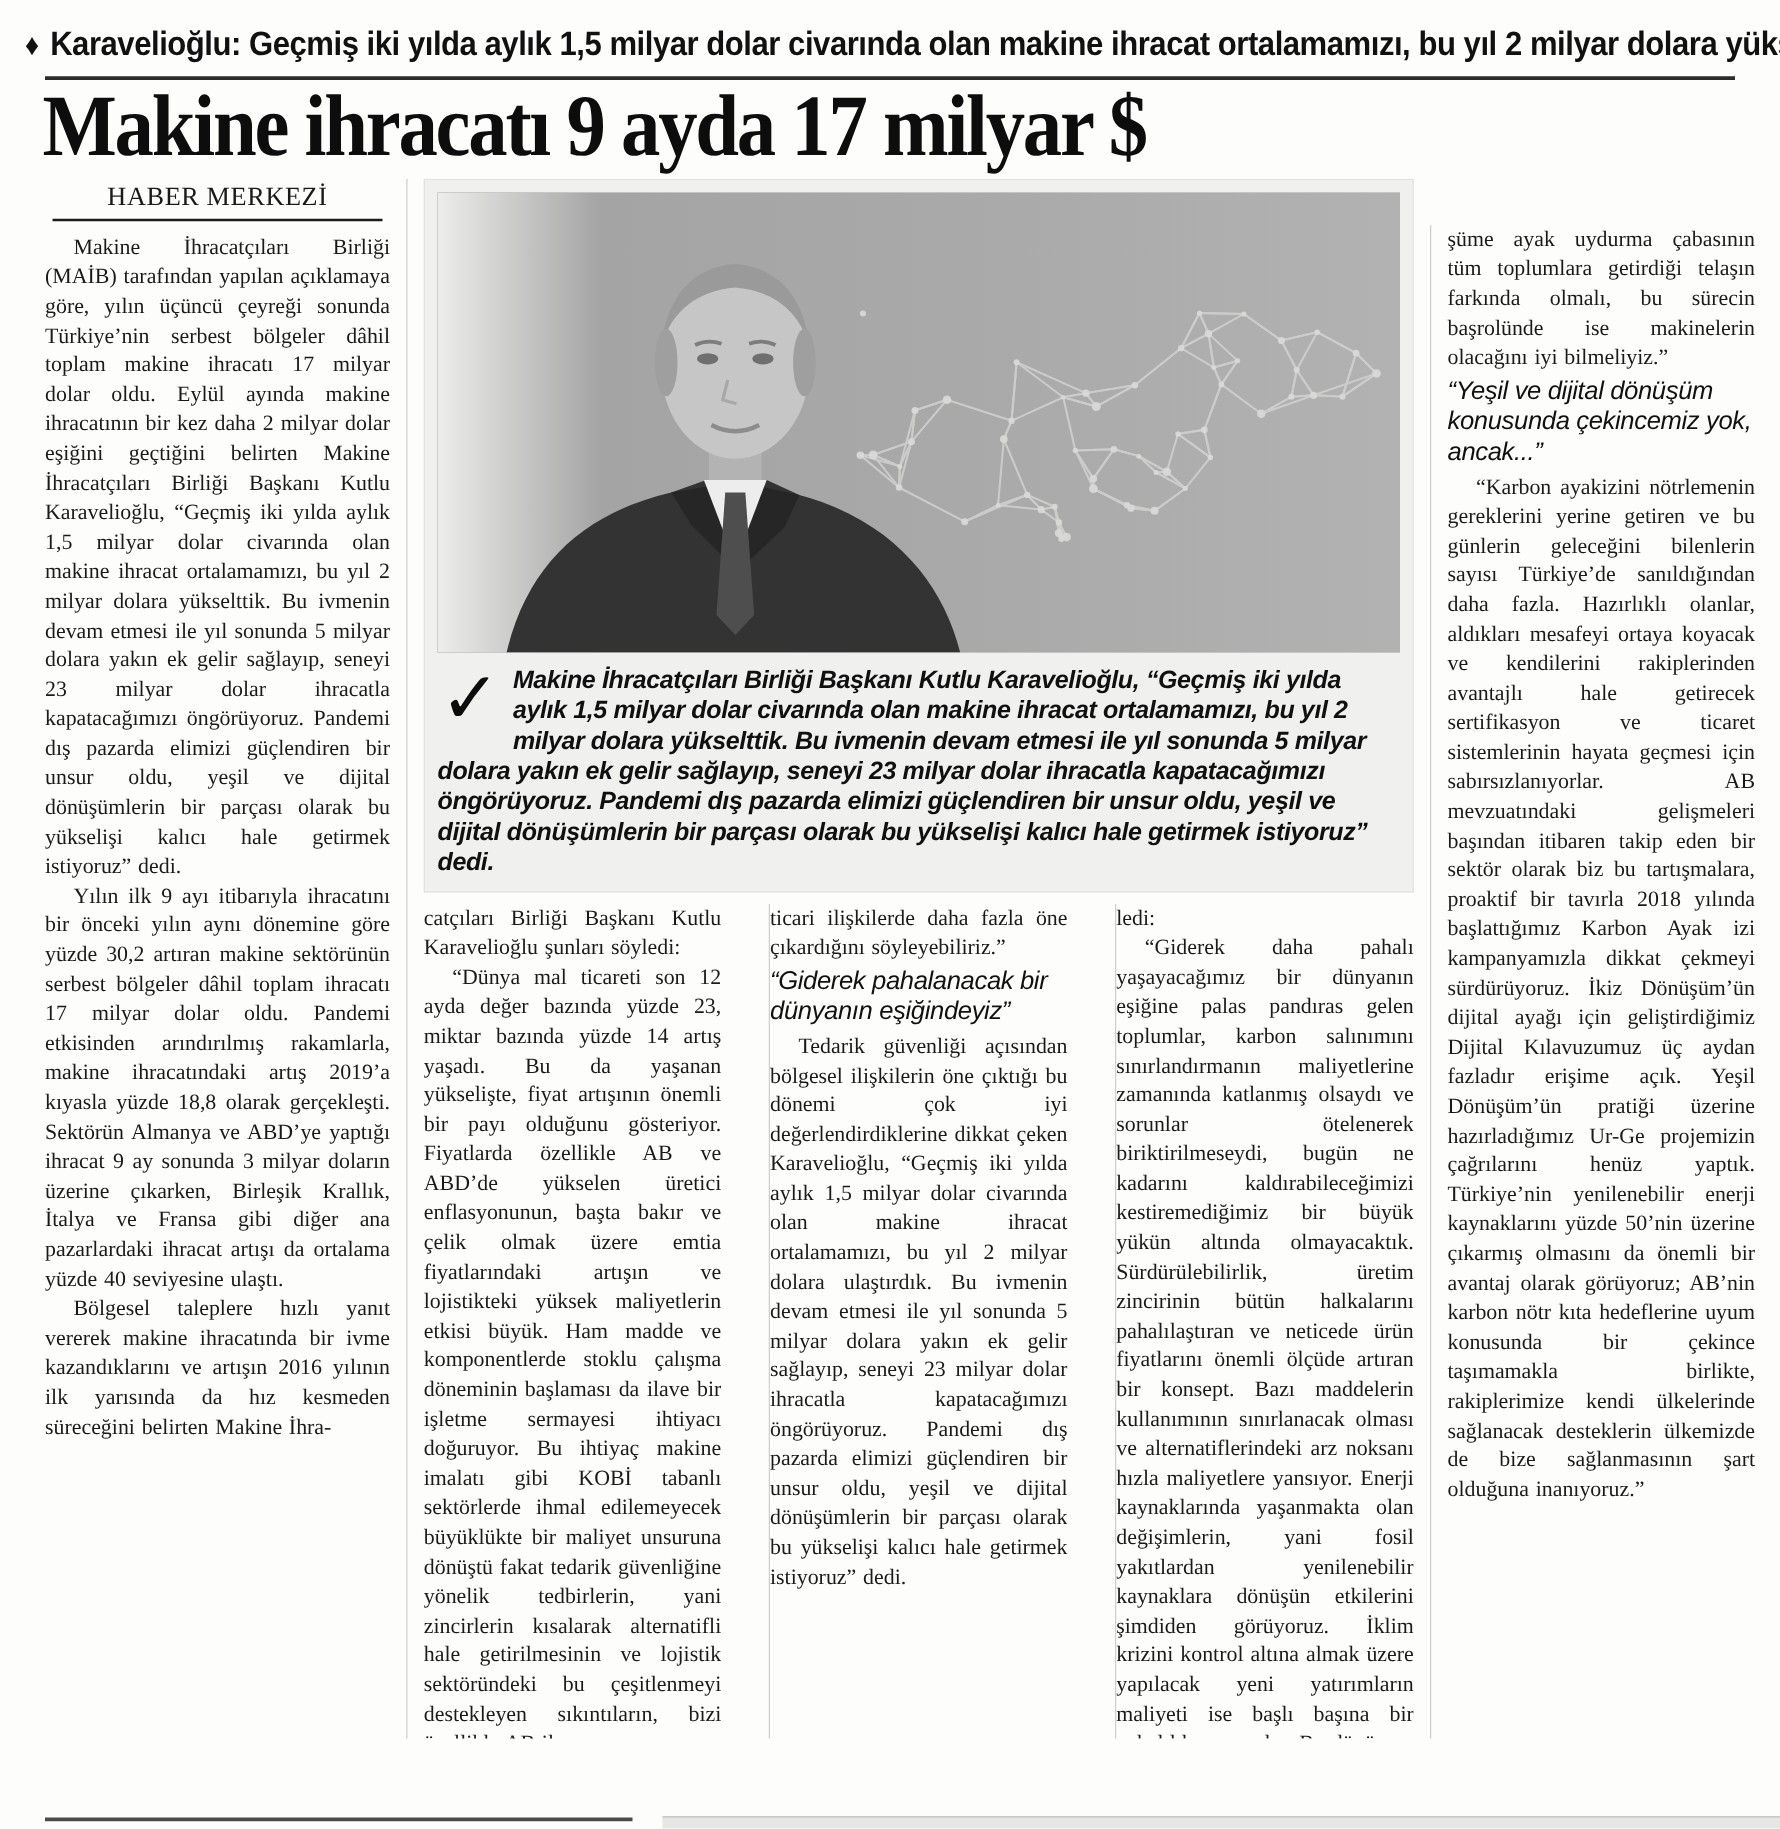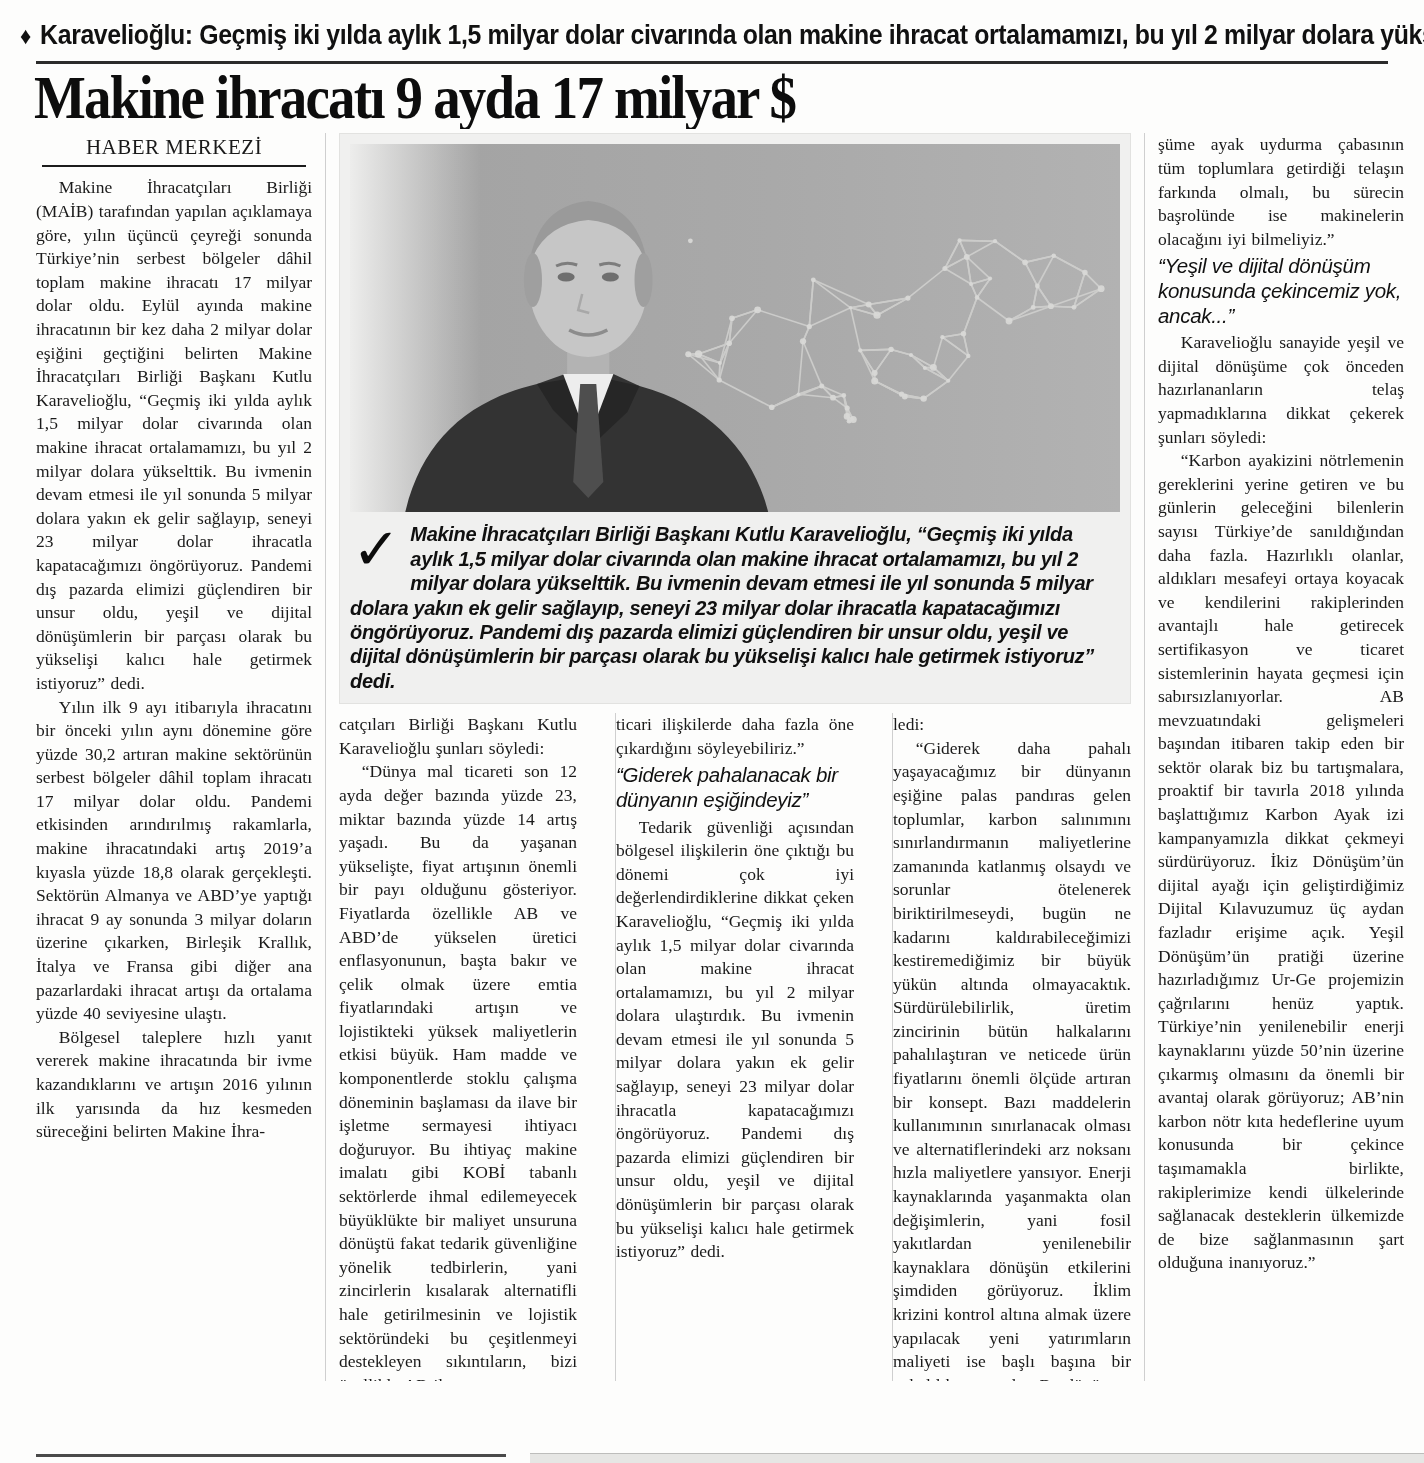--- a/index.html
+++ b/index.html
@@ -13,36 +13,36 @@
   .kicker-inner{
     display:inline-block; transform:scaleX(.92); transform-origin:left center;
     font-family:"Liberation Sans","DejaVu Sans",sans-serif;
     font-weight:bold; font-size:27px; letter-spacing:-.4px; color:#111;
   }
   .kicker-bullet{ font-size:24px; margin-right:10px;}
   .top-rule{ border:0; border-top:3px solid #2b2b2b; margin:10px 36px 0 36px;}
   
   .headline{
     margin:2px 0 4px 34px; white-space:nowrap; overflow:hidden;
-    font-weight:bold; font-size:61px; line-height:1.04; letter-spacing:-2px; color:#0d0d0d;
+    font-weight:bold; font-size:70px; line-height:1.04; letter-spacing:-2px; color:#0d0d0d;
   }
   .headline-inner{ display:inline-block; transform:scaleX(.9); transform-origin:left center;}
   
   .content{
     display:flex; gap:0; margin:4px 20px 0 36px; height:1248px; overflow:hidden;
   }
   .col{ overflow:hidden; }
   .bodytext p{
     margin:0; text-align:justify; font-size:17.5px; line-height:23.6px;
     text-indent:1.3em; word-spacing:.06em;
   }
   .bodytext p.noindent{ text-indent:0;}
   .col1{ width:276px; padding-right:13px; border-right:1px solid #cfcfcf;}
   .middle{ width:792px; padding:0 13px; display:flex; flex-direction:column;}
-  .col5{ flex:1; padding-left:13px; border-left:1px solid #cfcfcf;}
+  .col5{ flex:1; padding-left:13px; border-left:1px solid #cfcfcf;margin-top:37px;}
   .byline{
     font-weight:normal; font-size:21px; text-align:center; letter-spacing:.5px;
     border-bottom:2px solid #1c1c1c; padding:0 0 5px 0; margin:2px 6px 9px 6px;
   }
   .subhead{
     font-family:"Liberation Sans","DejaVu Sans",sans-serif;
     font-weight:normal; font-style:italic; font-size:20.5px; line-height:1.2;
     letter-spacing:-.3px; margin:3px 0 3px 0; color:#111;
   }
   
@@ -372,21 +372,20 @@
         <div class="midcol">
           <p class="noindent">ledi:</p>
           <p>“Giderek daha pahalı yaşayacağımız bir dünyanın eşiğine palas pandıras gelen toplumlar, karbon salınımını sınırlandırmanın maliyetlerine zamanında katlanmış olsaydı ve sorunlar ötelenerek biriktirilmeseydi, bugün ne kadarını kaldırabileceğimizi kestiremediğimiz bir büyük yükün altında olmayacaktık. Sürdürülebilirlik, üretim zincirinin bütün halkalarını pahalılaştıran ve neticede ürün fiyatlarını önemli ölçüde artıran bir konsept. Bazı maddelerin kullanımının sınırlanacak olması ve alternatiflerindeki arz noksanı hızla maliyetlere yansıyor. Enerji kaynaklarında yaşanmakta olan değişimlerin, yani fosil yakıtlardan yenilenebilir kaynaklara dönüşün etkilerini şimdiden görüyoruz. İklim krizini kontrol altına almak üzere yapılacak yeni yatırımların maliyeti ise başlı başına bir pahalılık unsurudur. Bu dönü-</p>
         </div>
       </div>
     </div>
 
     <div class="col col5 bodytext">
       <p class="noindent">şüme ayak uydurma çabasının tüm toplumlara getirdiği telaşın farkında olmalı, bu sürecin başrolünde ise makinelerin olacağını iyi bilmeliyiz.”</p>
       <h3 class="subhead">“Yeşil ve dijital dönüşüm konusunda çekincemiz yok, ancak...”</h3>
-      <p>Karavelioğlu sanayide yeşil ve dijital dönüşüme çok önceden hazırlananların telaş yapmadıklarına dikkat çekerek şunları söyledi:</p>
       <p>“Karbon ayakizini nötrlemenin gereklerini yerine getiren ve bu günlerin geleceğini bilenlerin sayısı Türkiye’de sanıldığından daha fazla. Hazırlıklı olanlar, aldıkları mesafeyi ortaya koyacak ve kendilerini rakiplerinden avantajlı hale getirecek sertifikasyon ve ticaret sistemlerinin hayata geçmesi için sabırsızlanıyorlar. AB mevzuatındaki gelişmeleri başından itibaren takip eden bir sektör olarak biz bu tartışmalara, proaktif bir tavırla 2018 yılında başlattığımız Karbon Ayak izi kampanyamızla dikkat çekmeyi sürdürüyoruz. İkiz Dönüşüm’ün dijital ayağı için geliştirdiğimiz Dijital Kılavuzumuz üç aydan fazladır erişime açık. Yeşil Dönüşüm’ün pratiği üzerine hazırladığımız Ur-Ge projemizin çağrılarını henüz yaptık. Türkiye’nin yenilenebilir enerji kaynaklarını yüzde 50’nin üzerine çıkarmış olmasını da önemli bir avantaj olarak görüyoruz; AB’nin karbon nötr kıta hedeflerine uyum konusunda bir çekince taşımamakla birlikte, rakiplerimize kendi ülkelerinde sağlanacak desteklerin ülkemizde de bize sağlanmasının şart olduğuna inanıyoruz.”</p>
     </div>
 
   </div>
 
   <div class="bottom-rule">
     <div class="seg-dark"></div>
     <div class="seg-light"></div>
   </div>
 

